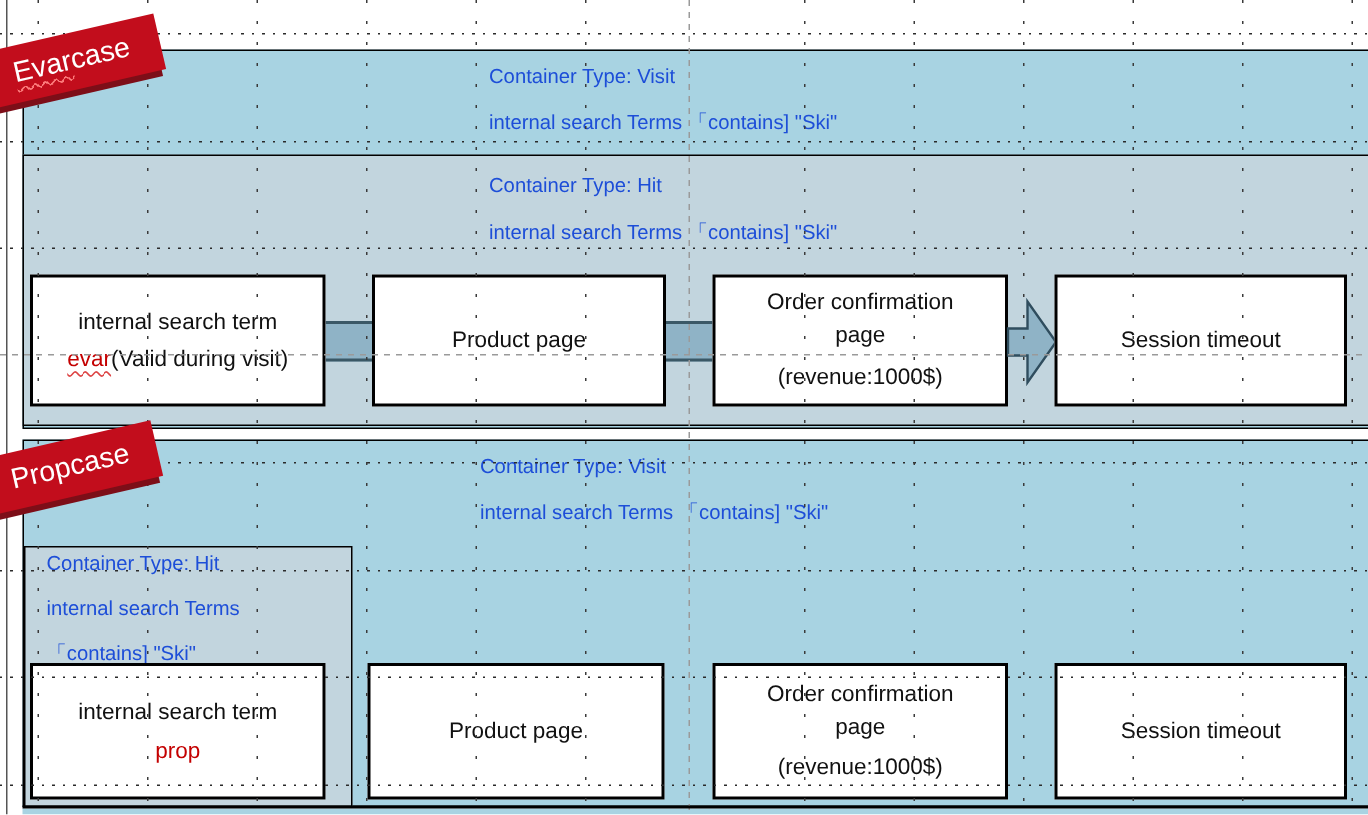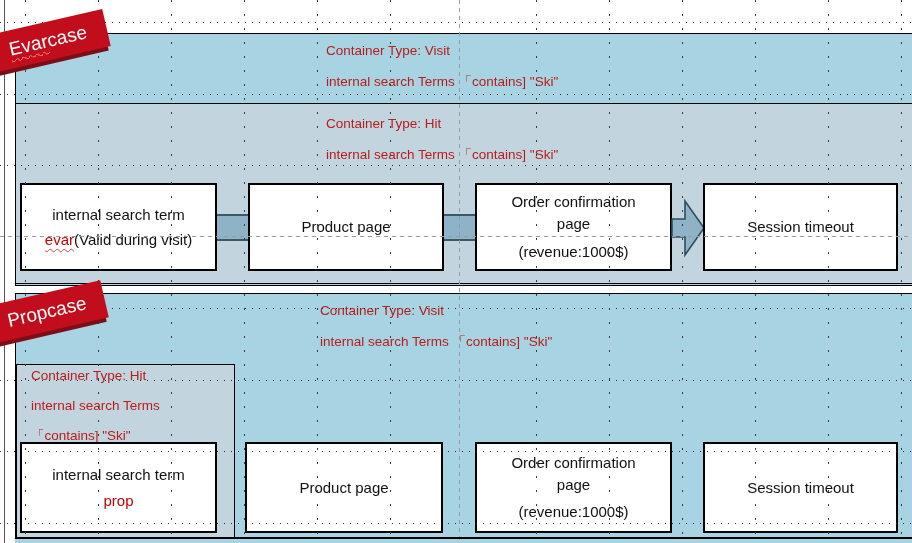--- a/index.html
+++ b/index.html
@@ -9,21 +9,21 @@
     font-family:"Liberation Sans","DejaVu Sans",sans-serif;
     color:#111;
   }
   .abs{position:absolute;}
   
   .canvas-edge{left:4px;top:0;width:0;height:543px;border-left:1px solid #555;z-index:1;}
   
   .container{border:1px solid #000;box-sizing:border-box;}
   .visit-fill{background:#a8d3e2;}
   .hit-fill{background:#c2d5de;}
-  .cont-label{position:absolute;font-size:13.5px;color:#b91c1c;white-space:nowrap;text-align:center;}
+  .cont-label{position:absolute;font-size:13.5px;color:#1d4ed8;white-space:nowrap;text-align:center;}
   
   .flow-box{
     position:absolute;background:#fff;border:2px solid #000;box-sizing:border-box;
     display:flex;flex-direction:column;align-items:center;justify-content:center;
     font-size:15px;text-align:center;line-height:1.7;z-index:3;
   }
   .keyword{color:#c40000;}
   .wavy-red{text-decoration:underline;text-decoration-style:wavy;text-decoration-color:#d44;text-decoration-thickness:1px;text-underline-offset:3px;}
   
   .connector{

